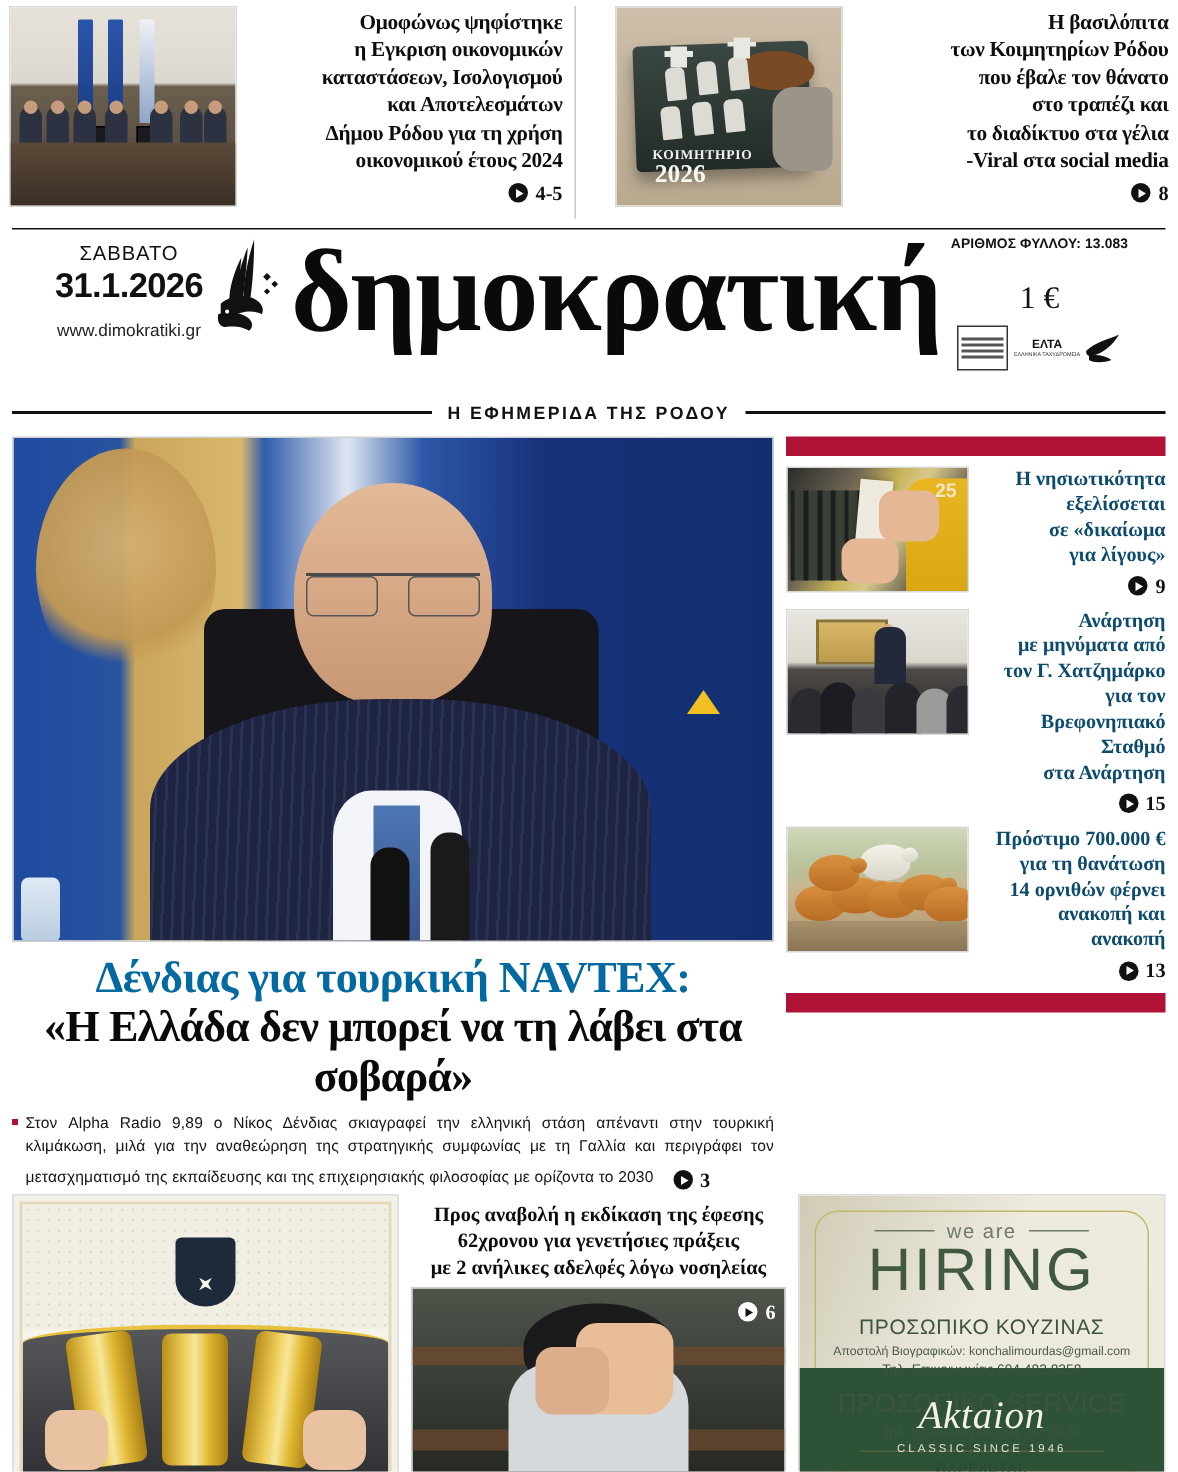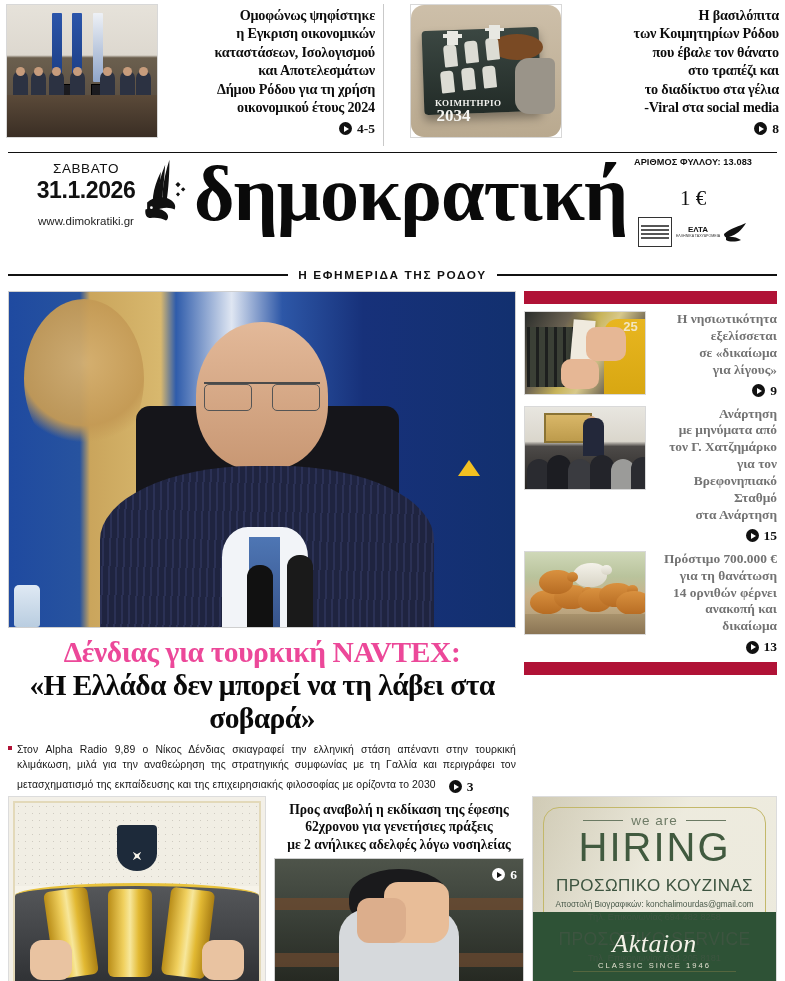--- a/index.html
+++ b/index.html
@@ -70,41 +70,41 @@
   
   .main { display: flex; margin: 9px 8px 0 8px; gap: 8px; height: 497px; }
   .col-left { width: 508px; flex: none; }
   .col-right { width: 253px; flex: none; }
 
   .lead-photo { width: 508px; height: 337px; border: 1px solid #cfcfcf; position: relative; overflow: hidden; }
 
   .lead-head { text-align: center; padding: 8px 2px 0 2px; }
   .lead-head .l1 {
     font-family: "Liberation Serif", serif; font-weight: 700;
-    font-size: 29.5px; line-height: 1.12; color: #ec4899; letter-spacing: -0.4px;
+    font-size: 29.5px; line-height: 1.12; color: #0369a1; letter-spacing: -0.4px;
   }
   .lead-head .l2 {
     font-family: "Liberation Serif", serif; font-weight: 700;
     font-size: 29.5px; line-height: 1.12; color: #0a0a0a; letter-spacing: -0.6px;
   }
   .lead-sub {
     margin-top: 7px; font-size: 10.4px; line-height: 1.48; color: #151515;
     text-align: justify; letter-spacing: 0.12px; position: relative; padding-left: 9px;
   }
   .lead-sub .bullet { position:absolute; left:0; top:4px; width:4px; height:4px; background:#b01236; }
   .lead-sub .pb { display: inline-flex; align-items: center; gap: 5px; vertical-align: -2px; margin-left: 10px; }
 
   
   .redbar { width: 100%; height: 13px; background: #b01236; }
   .side-item { display: flex; gap: 7px; padding: 7px 0 0 0; }
   .side-photo { width: 122px; height: 84px; flex: none; border: 1px solid #d9d9d9; overflow: hidden; position: relative; }
   .side-text { flex: 1; display:flex; flex-direction:column; align-items: flex-end; text-align: right; }
   .side-text .line {
     font-family: "Liberation Serif", serif; font-weight: 700;
-    font-size: 13.4px; line-height: 1.26; color: #737373; white-space: nowrap;
+    font-size: 13.4px; line-height: 1.26; color: #0c4a6e; white-space: nowrap;
   }
 
   
   .bottom { display: flex; margin: 8px 8px 0 8px; gap: 8px; height: 195px; }
   .ad-beer { width: 258px; flex:none; border: 1px solid #dcdcdc; position: relative; overflow: hidden; background:#f3f0e8; }
   .mid-story { width: 250px; flex:none; display:flex; flex-direction:column; }
   .mid-head {
     text-align:center; padding: 5px 2px 5px 2px;
   }
   .mid-head .line {
@@ -123,21 +123,21 @@
   .ph { position:absolute; inset:0; }
   
   .council { background: linear-gradient(#e6e2da 0%, #ddd8cf 38%, #6b5f4e 40%, #4a4038 100%); }
   .council .flag { position:absolute; top:6%; width:10px; height:52%; border-radius:1px; }
   .council .desk { position:absolute; left:0; right:0; bottom:0; height:32%; background: linear-gradient(#5b4a39, #3a2e24); }
   .council .ppl { position:absolute; bottom:30%; width:15px; height:26px; background:#2c3242; border-radius:7px 7px 2px 2px; }
   .council .head { position:absolute; width:9px; height:9px; border-radius:50%; background:#c79c7c; }
   .council .mon { position:absolute; bottom:30%; width:22px; height:13px; background:#1b1b1f; border:1px solid #000; }
 
   
-  .cake { background: linear-gradient(#cdbfa9, #b9a98f); border-radius: 13px; }
+  .cake { background: linear-gradient(#cdbfa9, #b9a98f); }
   .cake .slab { position:absolute; left:8%; top:18%; width:78%; height:64%; background: linear-gradient(#3b4742,#222b27); border-radius:4px; transform: rotate(-2deg); box-shadow: 0 6px 10px rgba(0,0,0,.35); }
   .cake .stone { position:absolute; width:13px; height:22px; background:#dcdcd4; border-radius:4px 4px 1px 1px; transform: rotate(-6deg); }
   .cake .cross { position:absolute; width:11px; height:14px; background:#e8e8e2; }
   .cake .cross::before { content:""; position:absolute; left:-4px; top:3px; width:19px; height:3.5px; background:#e8e8e2; }
   .cake .dirt { position:absolute; right:12%; top:22%; width:52px; height:26px; background:#7a4a24; border-radius:50%; }
   .cake .hand { position:absolute; right:4%; top:40%; width:40px; height:56px; background:#9a9489; border-radius:14px 6px 8px 14px; }
   .cake .ktxt { position:absolute; left:16%; bottom:22%; color:#f2f2ee; font-family:"Liberation Serif",serif; font-weight:700; font-size:9px; letter-spacing:0.5px;}
   .cake .knum { position:absolute; left:17%; bottom:8%; color:#f6f6f2; font-family:"Liberation Serif",serif; font-weight:700; font-size:17px; }
 
   
@@ -195,21 +195,21 @@
   
   .hiringad { position:absolute; inset:0; background: linear-gradient(#f2f1e6 0%, #eceadd 62%, #e7e5d8 64%); }
   .hiringad .bgphoto { position:absolute; inset:0; background: linear-gradient(120deg, rgba(210,205,185,.5), rgba(240,238,226,.92) 45%), linear-gradient(#cfc9b2,#b9b39c); }
   .hiringad .frame { position:absolute; left:10px; right:10px; top:10px; bottom:8px; border:1px solid #c3b86a; border-radius:16px; }
   .hiringad .greenband { position:absolute; left:0; right:0; bottom:0; height:78px; background:#2e5236; }
   .hiringad .inner { position:absolute; left:16px; right:16px; top:16px; text-align:center; }
   .wearerow { display:flex; align-items:center; justify-content:center; gap:8px; }
   .wearerow .ln { width:40px; height:1px; background:#6b7a63; }
   .weare { font-size: 13.5px; color:#6e7b66; letter-spacing:1px; }
   .hiring-big { font-size: 40px; letter-spacing: 2px; color:#415a3f; font-weight:400; line-height:1.05; margin-top:-2px; }
-  .job1 { font-size: 17px; color:#3d5440; letter-spacing:0.4px; margin-top:8px; }
+  .job1 { font-size: 14px; color:#3d5440; letter-spacing:0.4px; margin-top:8px; }
   .cvline { font-size: 8.2px; color:#4a5a4b; margin-top:4px; }
   .telline { font-size: 9.2px; color:#3d5440; margin-top:3px; }
   .job2 { font-size: 17.5px; color:#3d5440; letter-spacing:0.4px; margin-top:7px; }
   .hr-sep { height:1px; background:#55663f; margin:8px 24px 0 24px; }
   .provide-t { font-size:9.6px; font-weight:700; color:#2f4a33; margin-top:6px; letter-spacing:0.4px; }
   .aktaion { position:absolute; left:0; right:0; bottom:20px; text-align:center; }
   .aktaion .nm { font-family:"Liberation Serif", serif; font-style:italic; font-size:26px; color:#f4f2e8; letter-spacing:0.5px; }
   .aktaion .sub { font-size:7.6px; color:#e3e0d0; letter-spacing:2px; margin-top:2px; }
 </style>
 </head>
@@ -266,21 +266,21 @@
           <div class="stone" style="left:22%;top:30%;"></div>
           <div class="stone" style="left:36%;top:27%;"></div>
           <div class="stone" style="left:50%;top:25%;"></div>
           <div class="stone" style="left:20%;top:50%;"></div>
           <div class="stone" style="left:34%;top:48%;"></div>
           <div class="stone" style="left:48%;top:46%;"></div>
           <div class="cross" style="left:24%;top:20%;"></div>
           <div class="cross" style="left:52%;top:15%;"></div>
           <div class="hand"></div>
           <div class="ktxt">ΚΟΙΜΗΤΗΡΙΟ</div>
-          <div class="knum">2034</div>
+          <div class="knum">2026</div>
         </div>
       </div>
       <div class="teaser-text">
         <div class="line">Η βασιλόπιτα</div>
         <div class="line">των Κοιμητηρίων Ρόδου</div>
         <div class="line">που έβαλε τον θάνατο</div>
         <div class="line">στο τραπέζι και</div>
         <div class="line">το διαδίκτυο στα γέλια</div>
         <div class="line">-Viral στα social media</div>
         <div class="pagebadge">
@@ -443,21 +443,21 @@
             <div class="bird" style="left:76%;top:48%;"></div>
             <div class="bird" style="left:12%;top:22%;"></div>
             <div class="ground"></div>
           </div>
         </div>
         <div class="side-text">
           <div class="line">Πρόστιμο 700.000 €</div>
           <div class="line">για τη θανάτωση</div>
           <div class="line">14 ορνιθών φέρνει</div>
           <div class="line">ανακοπή και</div>
-          <div class="line">δικαίωμα</div>
+          <div class="line">ανακοπή</div>
           <div class="pagebadge">
             <span class="circ"></span>
             <span class="num">13</span>
           </div>
         </div>
       </div>
 
       <div class="redbar" style="margin-top:7px;"></div>
     </div>
   </div>

